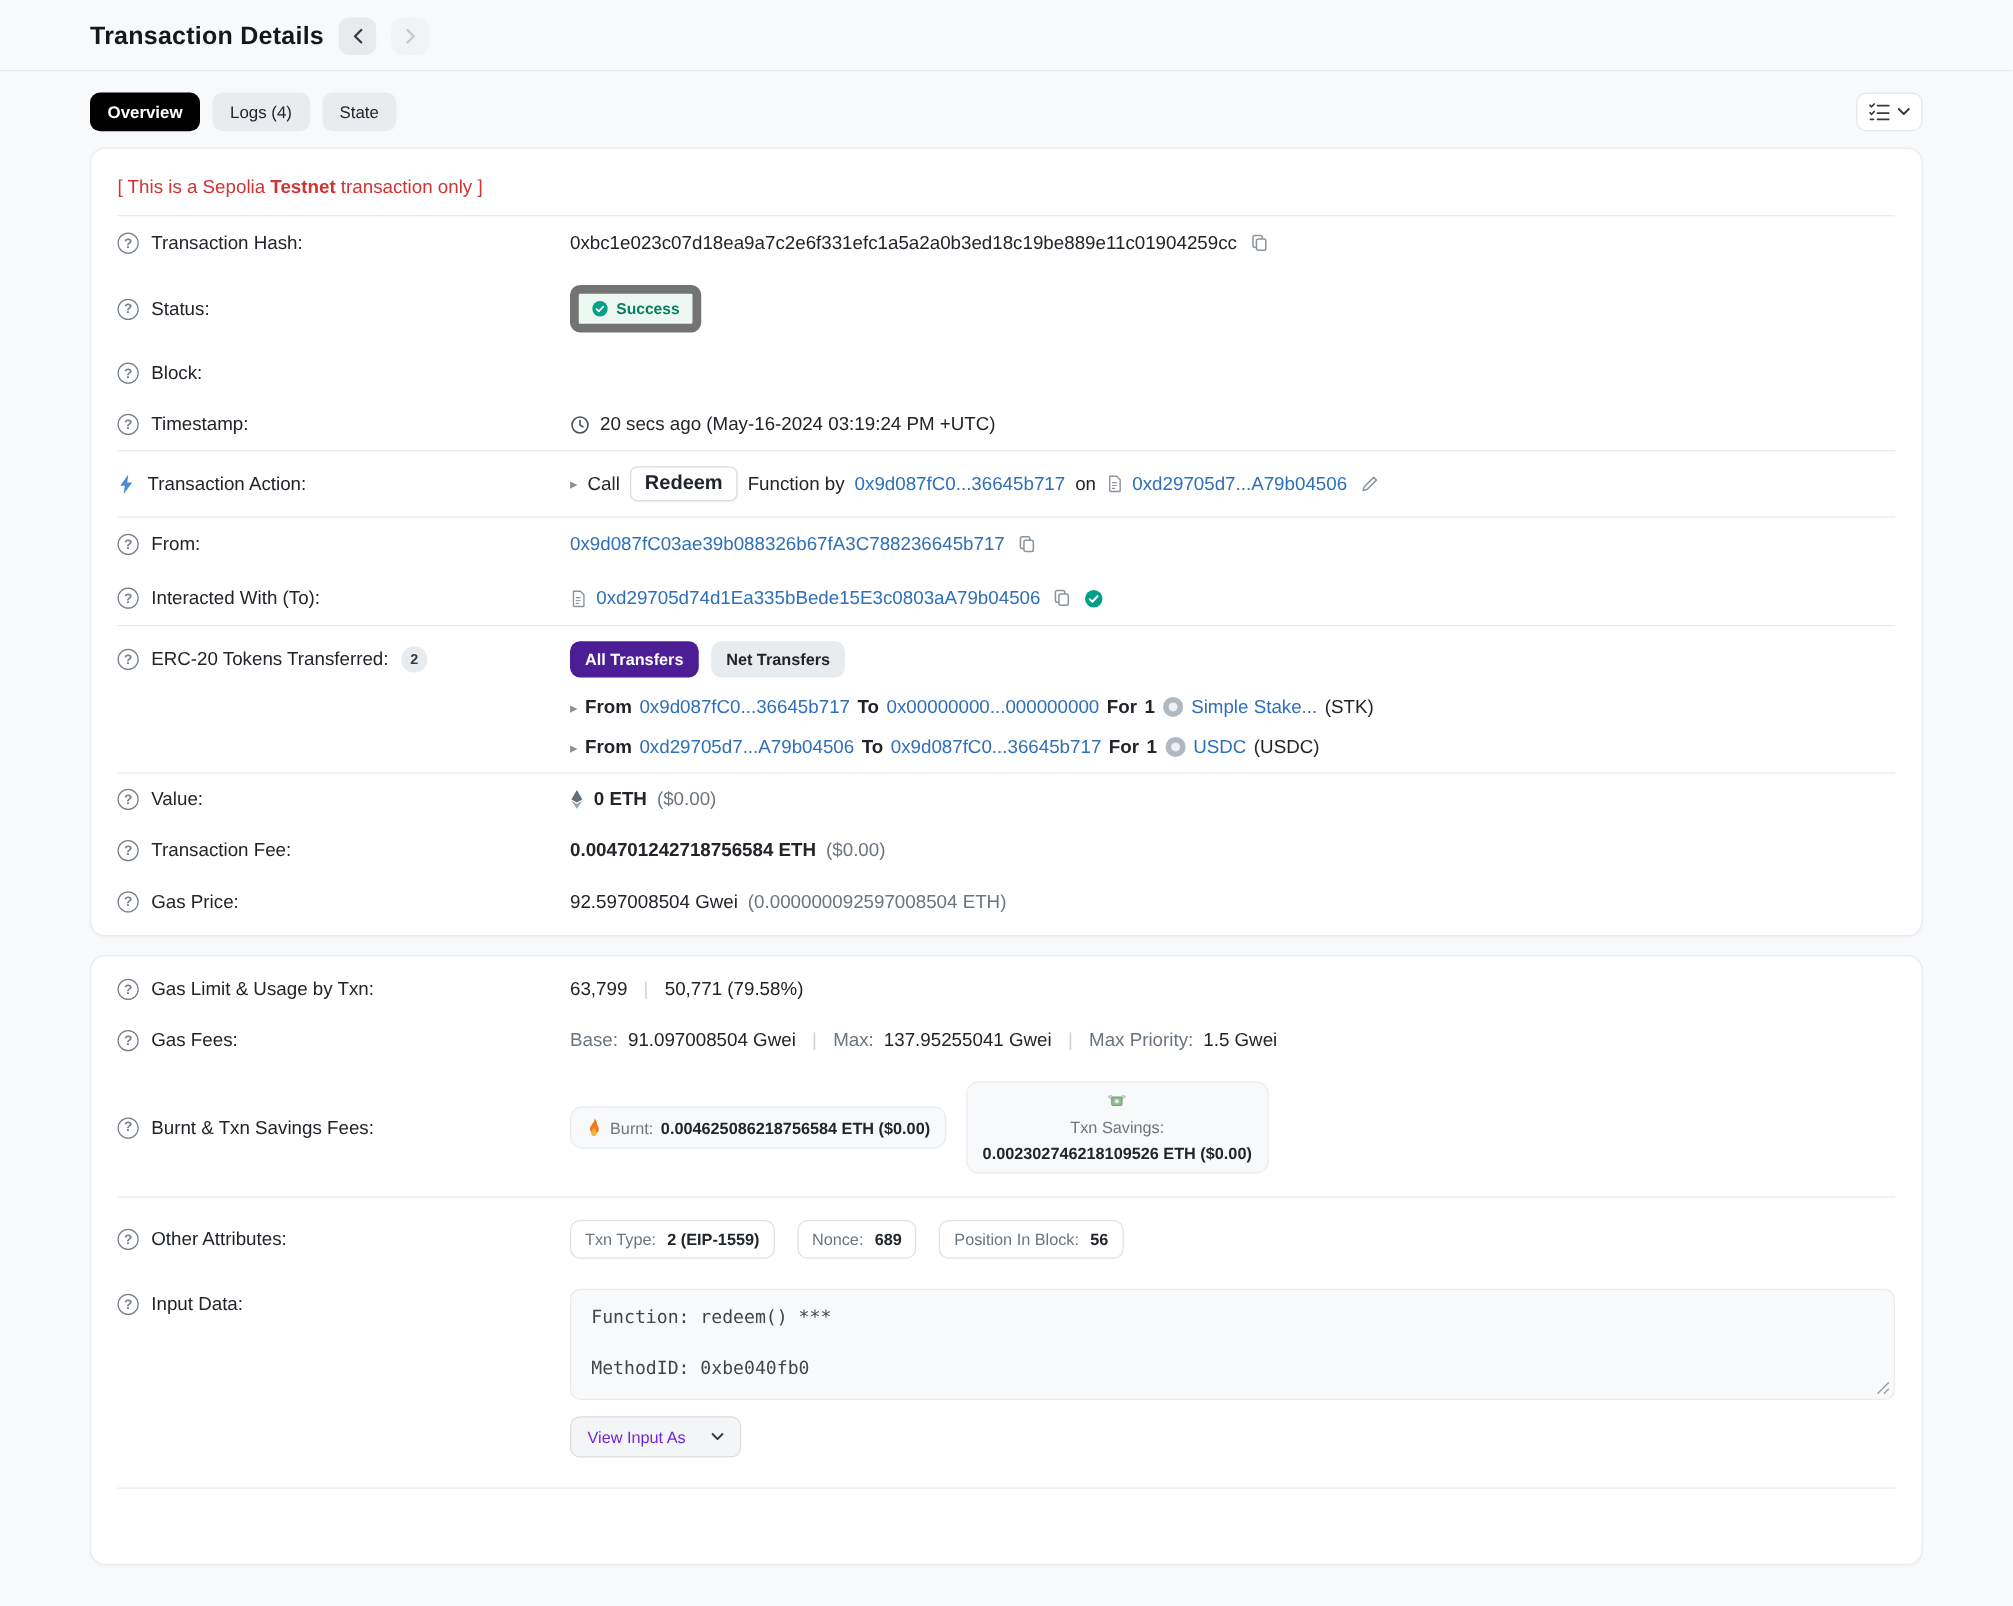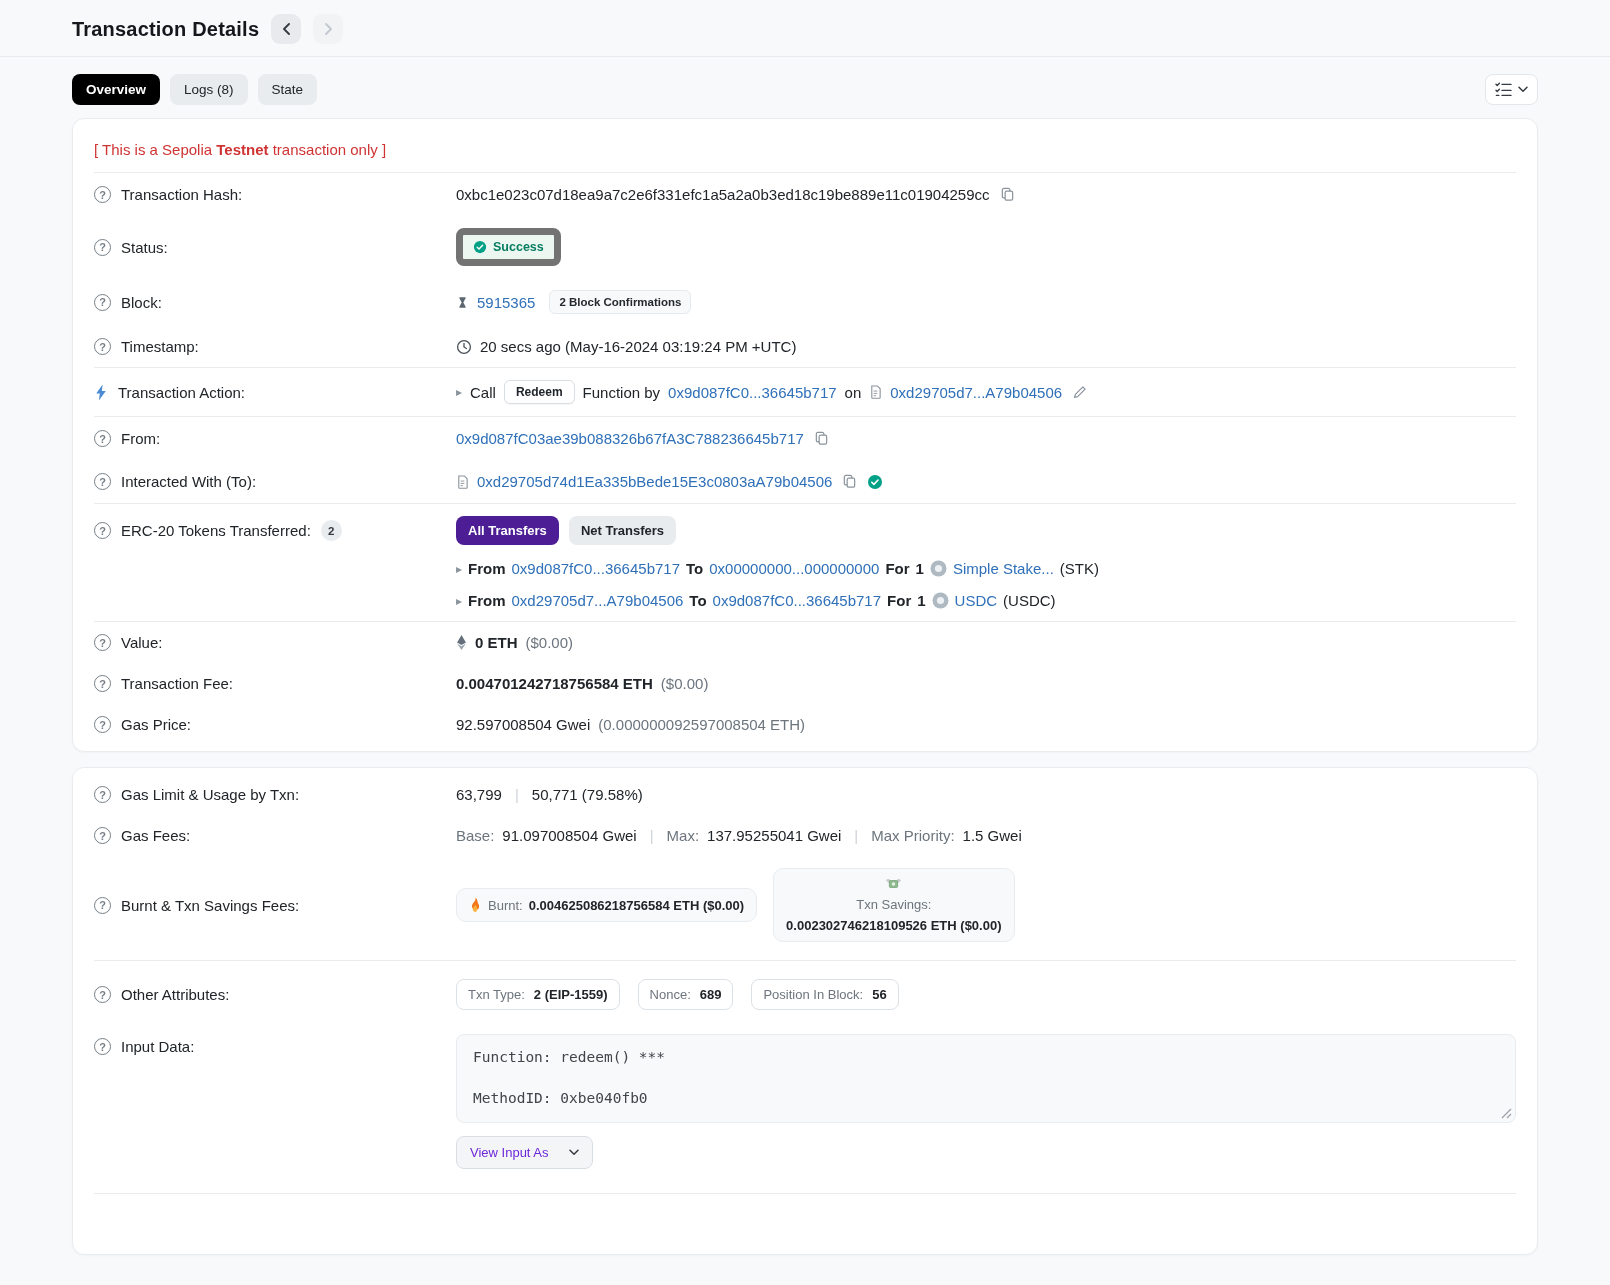--- a/index.html
+++ b/index.html
@@ -52,21 +52,21 @@
   .pipe { color:#ced3d9; padding:0 5px; }
 
   .warn { color:#d03333; padding:16px 0 14px; font-size:15px; }
 
   .badge-success { display:inline-flex; align-items:center; gap:6px; background:#ecf7f1;
                    border:7px solid #737373; border-radius:8px; padding:5px 10px;
                    color:#077e61; font-size:12.5px; font-weight:bold; }
   .badge-conf { background:#f8f9fa; border:1px solid #e6e9ed; border-radius:6px; padding:5px 9px;
                 font-size:11.5px; font-weight:bold; color:#252a30; margin-left:6px; }
   .badge-method { background:#fff; border:1px solid #d9dee3; border-radius:6px; padding:4px 11px;
-                  font-size:12px; font-weight:bold; color:#21252b; box-shadow:0 1px 1px rgba(0,0,0,.04); }
+                  font-size:16px; font-weight:bold; color:#21252b; box-shadow:0 1px 1px rgba(0,0,0,.04); }
   .count-badge { background:#e9ecef; border-radius:50%; min-width:21px; height:21px; padding:0 4px;
                  display:inline-flex; align-items:center; justify-content:center;
                  font-size:11.5px; font-weight:bold; color:#343a40; }
   .minipill { border:none; border-radius:8px; padding:7px 12px; font-size:13px; font-weight:bold;
               cursor:pointer; font-family:inherit; }
   .minipill.active { background:#4c1d95; color:#fff; }
   .minipill.idle { background:#e9ecef; color:#21252b; margin-left:6px; }
 
   .transfer { display:flex; align-items:center; gap:6px; margin-top:15px; }
   .copybtn { background:none; border:none; cursor:pointer; display:inline-flex; padding:2px; }
@@ -104,21 +104,21 @@
           <path d="M2 1l5 5-5 5" fill="none" stroke="currentColor" stroke-width="1.8" stroke-linecap="round" stroke-linejoin="round"></path>
         </svg>
     </button>
   </div>
 </div>
 <div class="full-divider"></div>
 <div class="wrap">
 
   <div class="tabsrow">
     <button class="pill active">Overview</button>
-    <button class="pill idle">Logs (8)</button>
+    <button class="pill idle">Logs (4)</button>
     <button class="pill idle">State</button>
     <div class="spacer"></div>
     <button class="iconbtn">
       <svg width="17" height="15" viewBox="0 0 17 15">
         <g stroke="#343a40" stroke-width="1.4" fill="none" stroke-linecap="round">
           <path d="M1 2.2 2.2 3.4 4.4 1.2"></path>
             <path d="M1 8.2 2.2 9.4 4.4 7.2"></path>
           <path d="M7 2.4h9"></path>
             <path d="M7 8.4h9"></path>
             <path d="M1.4 13.4h2.4"></path>
@@ -170,27 +170,20 @@
           <span>Success</span>
         </span>
       </div>
     </div>
 
     <div class="row">
       <div class="lbl">
           <span class="qicon">?</span>
         <span>Block:</span>
         </div>
-      <div class="val">
-        <svg width="13" height="15" viewBox="0 0 16 16">
-            <path d="M4.2 1.5h7.6v1.4L9 8l2.8 5.1v1.4H4.2v-1.4L7 8 4.2 2.9z" fill="#5b6670"></path>
-          </svg>
-        <a class="link">5915365</a>
-        <span class="badge-conf">2 Block Confirmations</span>
-      </div>
     </div>
 
     <div class="row">
       <div class="lbl">
           <span class="qicon">?</span>
         <span>Timestamp:</span>
         </div>
       <div class="val">
         <svg width="16" height="16" viewBox="0 0 16 16">
             <circle cx="8" cy="8" r="6.4" fill="none" stroke="#495057" stroke-width="1.3"></circle>

